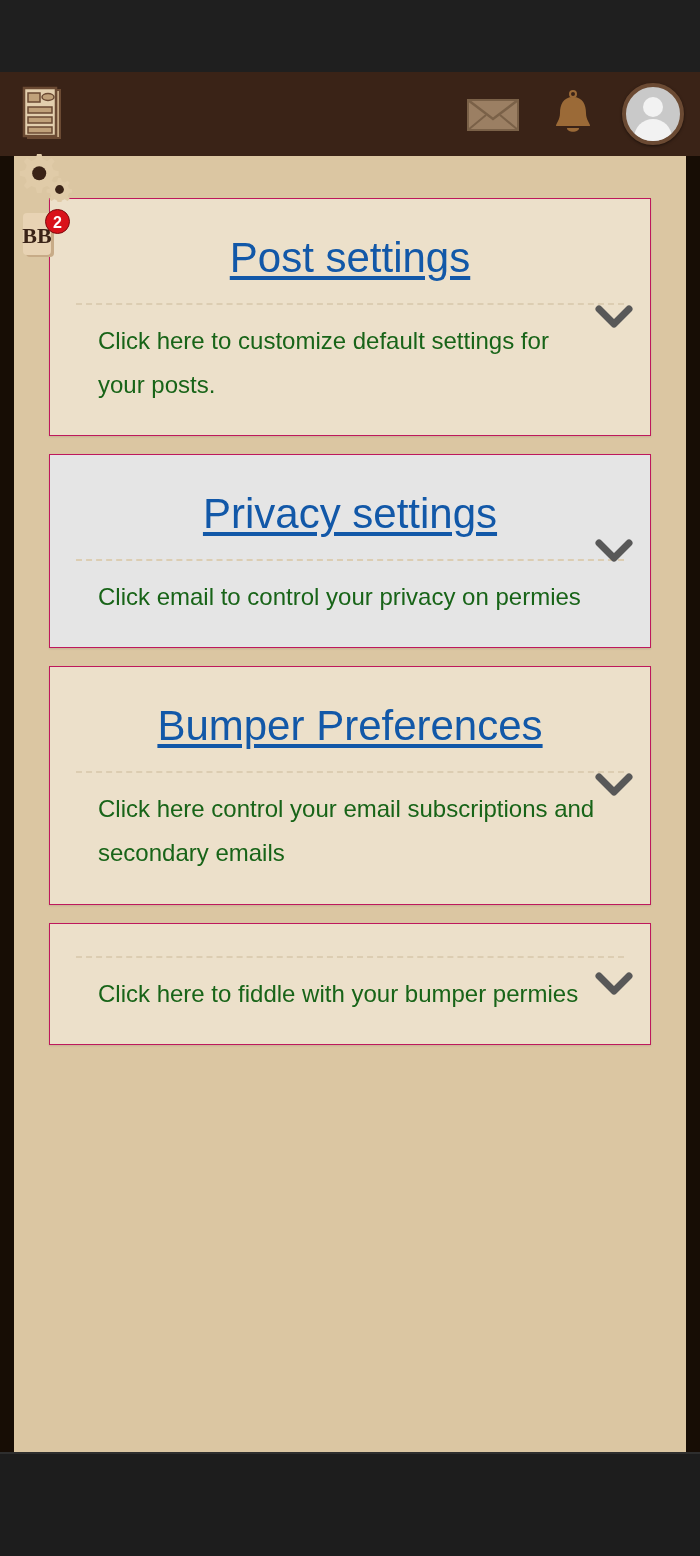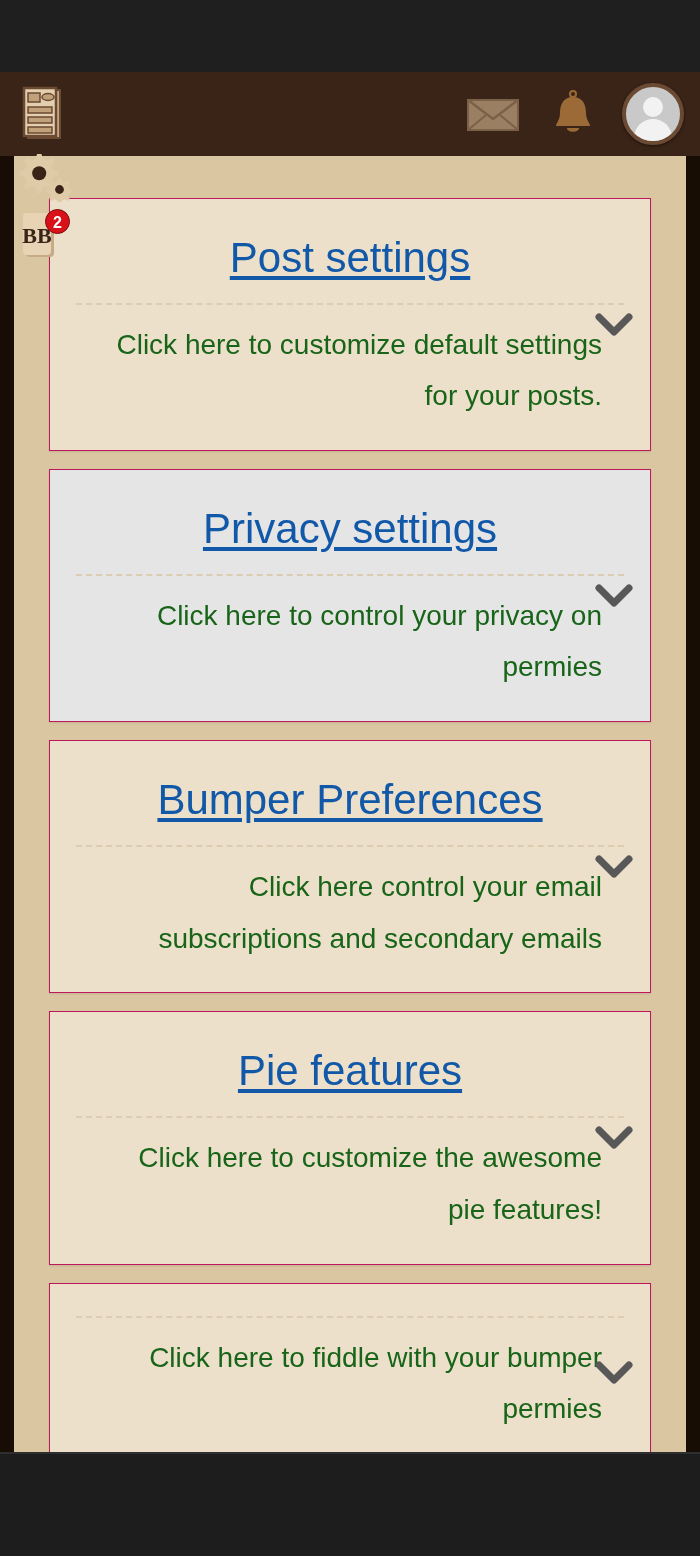--- a/index.html
+++ b/index.html
@@ -202,23 +202,23 @@
 
   .card-divider {
     margin: 10px 26px 0 26px;
     border: 0;
     border-top: 2px dashed #dccdb2;
     height: 0;
   }
 
   .card-desc {
     display: block;
-    text-align: right;
+    text-align: left;
     color: #186418;
-    font-size: 28px;
+    font-size: 24px;
     line-height: 1.85;
     padding: 14px 48px 2px 48px;
   }
 
   .chevron {
     position: absolute;
     right: 14px;
     top: 50%;
     transform: translateY(-50%);
     width: 44px; height: 44px;
@@ -332,49 +332,39 @@
         <span class="chevron">
           <svg width="38" height="26" viewBox="0 0 38 26" aria-hidden="true">
             <path d="M4 5 L19 20 L34 5" fill="none" stroke="#585858" stroke-width="7" stroke-linecap="round" stroke-linejoin="round"></path>
           </svg>
         </span>
       </div>
 
       <div class="card is-hovered">
         <a class="card-title">Privacy settings</a>
         <hr class="card-divider">
-        <span class="card-desc">Click here to control your privacy on permies</span>
+        <span class="card-desc">Click email to control your privacy on permies</span>
         <span class="chevron">
           <svg width="38" height="26" viewBox="0 0 38 26" aria-hidden="true">
             <path d="M4 5 L19 20 L34 5" fill="none" stroke="#585858" stroke-width="7" stroke-linecap="round" stroke-linejoin="round"></path>
           </svg>
         </span>
       </div>
 
       <div class="card">
         <a class="card-title">Bumper Preferences</a>
         <hr class="card-divider">
         <span class="card-desc">Click here control your email subscriptions and secondary emails</span>
         <span class="chevron">
           <svg width="38" height="26" viewBox="0 0 38 26" aria-hidden="true">
             <path d="M4 5 L19 20 L34 5" fill="none" stroke="#585858" stroke-width="7" stroke-linecap="round" stroke-linejoin="round"></path>
           </svg>
         </span>
       </div>
 
-      <div class="card">
-        <a class="card-title">Pie features</a>
-        <hr class="card-divider">
-        <span class="card-desc">Click here to customize the awesome pie features!</span>
-        <span class="chevron">
-          <svg width="38" height="26" viewBox="0 0 38 26" aria-hidden="true">
-            <path d="M4 5 L19 20 L34 5" fill="none" stroke="#585858" stroke-width="7" stroke-linecap="round" stroke-linejoin="round"></path>
-          </svg>
-        </span>
-      </div>
 
       <div class="card">
         <hr class="card-divider">
         <span class="card-desc">Click here to fiddle with your bumper permies</span>
         <span class="chevron">
           <svg width="38" height="26" viewBox="0 0 38 26" aria-hidden="true">
             <path d="M4 5 L19 20 L34 5" fill="none" stroke="#585858" stroke-width="7" stroke-linecap="round" stroke-linejoin="round"></path>
           </svg>
         </span>
       </div>

